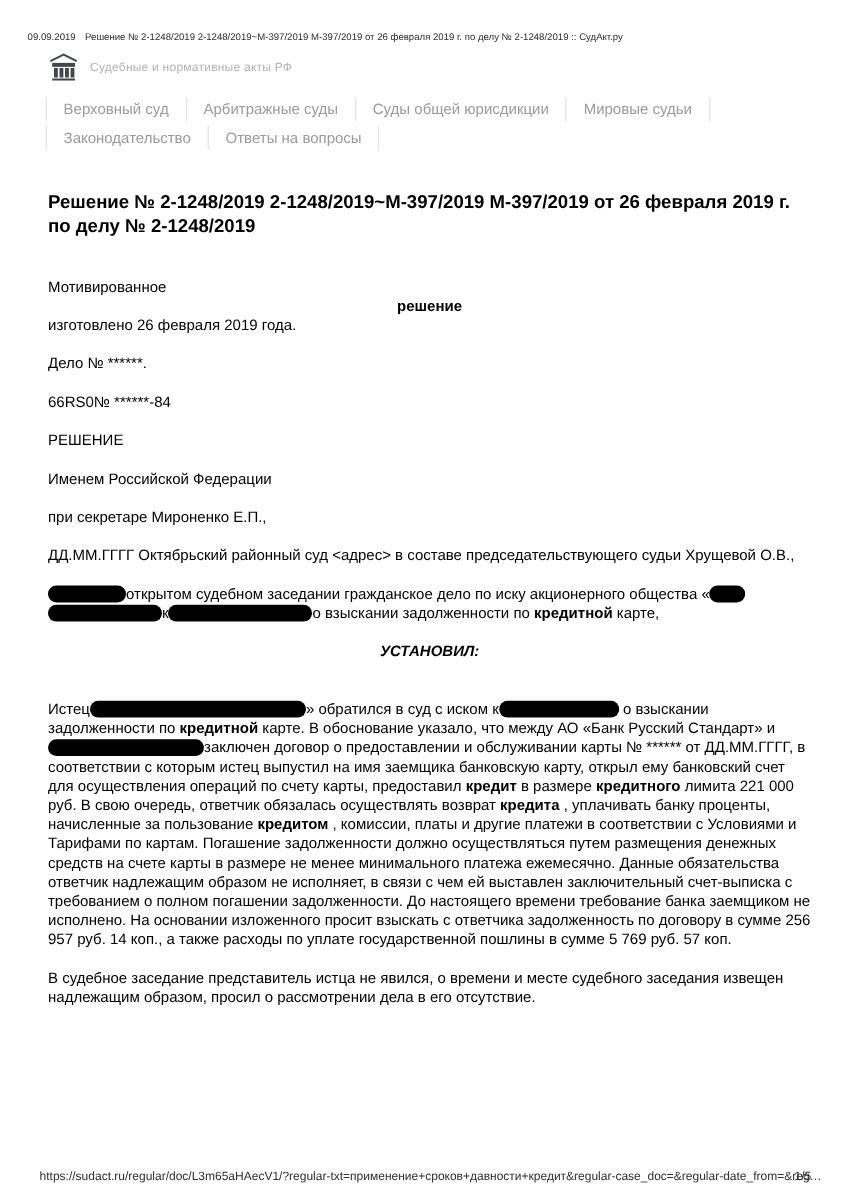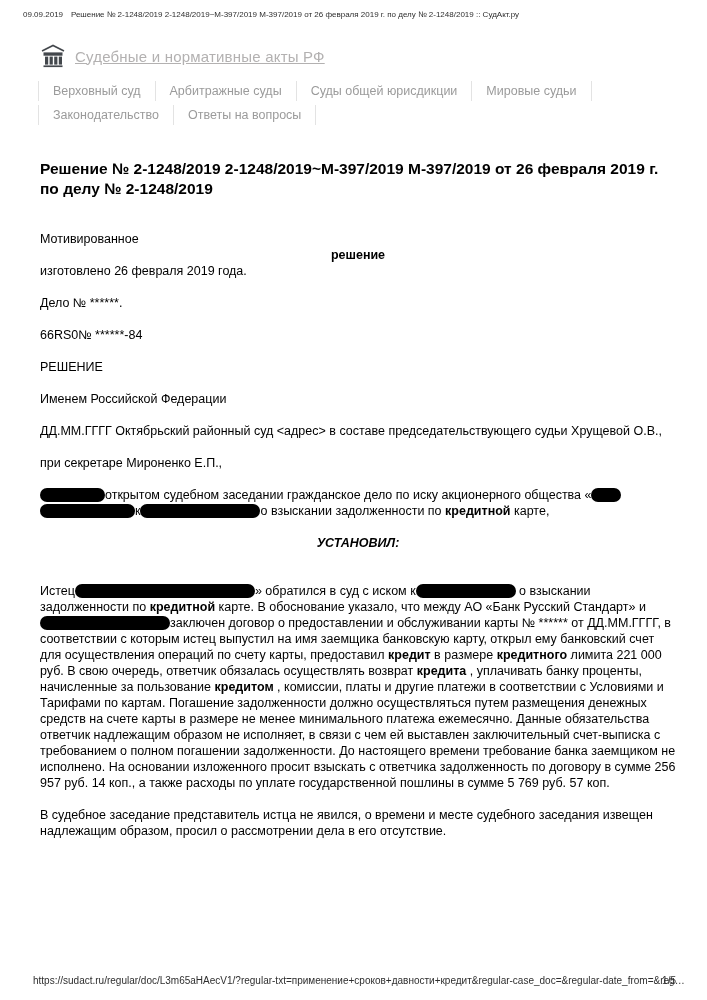--- a/index.html
+++ b/index.html
@@ -5,34 +5,34 @@
   html,body { margin:0; padding:0; }
   body {
     width:707px; height:1000px;
     background:#ffffff;
     font-family:"Liberation Sans","DejaVu Sans",sans-serif;
     color:#000;
     position:relative;
     overflow:hidden;
   }
   
-  .print-header { position:absolute; top:10px; left:0; width:100%; height:12px;
+  .print-header { position:absolute; top:26px; left:0; width:100%; height:12px;
                   font-size:8px; color:#2e2e2e; }
   .print-date  { position:absolute; left:23px; top:0; white-space:nowrap; }
   .print-title { position:absolute; left:295px; top:0; transform:translateX(-50%);
                  white-space:nowrap; }
   .print-footer { position:absolute; bottom:14px; left:0; width:100%; height:13px;
                   font-size:10px; color:#2e2e2e; }
   .print-url  { position:absolute; left:33px; bottom:0; white-space:nowrap; }
   .print-page { position:absolute; right:31px; bottom:0; }
 
   
   .logo-row { padding:44px 0 0 40px; display:flex; align-items:center; }
   .logo-icon { width:26px; height:24px; margin-right:9px; color:#43474c; flex:0 0 auto; }
-  .logo-text { font-size:15px; color:#b3b1b1; letter-spacing:.2px;text-decoration:underline; }
+  .logo-text { font-size:10px; color:#b3b1b1; letter-spacing:.2px; }
 
   .nav { margin:13px 0 0 38px; font-size:12.5px; color:#9b9b9b; }
   .nav-row { display:flex; }
   .nav-row + .nav-row { margin-top:4px; }
   .nav-item { padding:3px 14px; border-left:1px solid #e3e3e3; white-space:nowrap; cursor:pointer;text-align:center; }
   .nav-item:last-child { border-right:1px solid #e3e3e3; }
 
   
   .content { margin:0 32px 0 40px; }
   h1 { font-size:15.5px; line-height:20px; font-weight:bold; margin:34px 0 3px 0;
@@ -85,22 +85,22 @@
 <div class="content">
   <h1>Решение № 2-1248/2019 2-1248/2019~М-397/2019 М-397/2019 от 26 февраля 2019 г. по делу № 2-1248/2019</h1>
   <div class="doc-body" id="doc-body">
       <p class="para first"><span>Мотивированное</span></p>
       <p class="para tight" style="text-align: center;"><span class="bold">решение</span></p>
       <p class="para tight"><span>изготовлено 26 февраля 2019 года.</span></p>
       <p class="para"><span>Дело № ******.</span></p>
       <p class="para"><span>66RS0№ ******-84</span></p>
       <p class="para"><span>РЕШЕНИЕ</span></p>
       <p class="para"><span>Именем Российской Федерации</span></p>
+      <p class="para"><span>при секретаре Мироненко Е.П.,</span></p>
       <p class="para"><span>ДД.ММ.ГГГГ Октябрьский районный суд &lt;адрес&gt; в составе председательствующего судьи Хрущевой О.В.,</span></p>
-      <p class="para"><span>при секретаре Мироненко Е.П.,</span></p>
       <p class="para"><span class="redact" style="width: 65px;"></span><span>открытом судебном заседании гражданское дело по иску акционерного общества «</span><span class="redact" style="width: 30px;"></span><br><span class="redact" style="width: 95px;"></span><span>к</span><span class="redact" style="width: 120px;"></span><span>о взыскании задолженности по </span><span class="bold">кредитной</span><span> карте,</span></p>
       <p class="para gap-after" style="text-align: center;"><span class="bold">УСТАНОВИЛ:</span></p>
       <p class="para"><span>Истец</span><span class="redact" style="width: 180px;"></span><span>» обратился в суд с иском к</span><span class="redact" style="width: 100px;"></span><span> о взыскании задолженности по </span><span class="bold">кредитной</span><span> карте. В обоснование указало, что между АО «Банк Русский Стандарт» и </span><span class="redact" style="width: 130px;"></span><span>заключен договор о предоставлении и обслуживании карты № ****** от ДД.ММ.ГГГГ, в соответствии с которым истец выпустил на имя заемщика банковскую карту, открыл ему банковский счет для осуществления операций по счету карты, предоставил </span><span class="bold">кредит</span><span> в размере </span><span class="bold">кредитного</span><span> лимита 221 000 руб. В свою очередь, ответчик обязалась осуществлять возврат </span><span class="bold">кредита</span><span> , уплачивать банку проценты, начисленные за пользование </span><span class="bold">кредитом</span><span> , комиссии, платы и другие платежи в соответствии с Условиями и Тарифами по картам. Погашение задолженности должно осуществляться путем размещения денежных средств на счете карты в размере не менее минимального платежа ежемесячно. Данные обязательства ответчик надлежащим образом не исполняет, в связи с чем ей выставлен заключительный счет-выписка с требованием о полном погашении задолженности. До настоящего времени требование банка заемщиком не исполнено. На основании изложенного просит взыскать с ответчика задолженность по договору в сумме 256 957 руб. 14 коп., а также расходы по уплате государственной пошлины в сумме 5 769 руб. 57 коп.</span></p>
       <p class="para"><span>В судебное заседание представитель истца не явился, о времени и месте судебного заседания извещен надлежащим образом, просил о рассмотрении дела в его отсутствие.</span></p>
     </div>
 </div>
 
 <div class="print-footer">
   <span class="print-url">https://sudact.ru/regular/doc/L3m65aHAecV1/?regular-txt=применение+сроков+давности+кредит&amp;regular-case_doc=&amp;regular-date_from=&amp;reg…</span>
   <span class="print-page">1/5</span>

